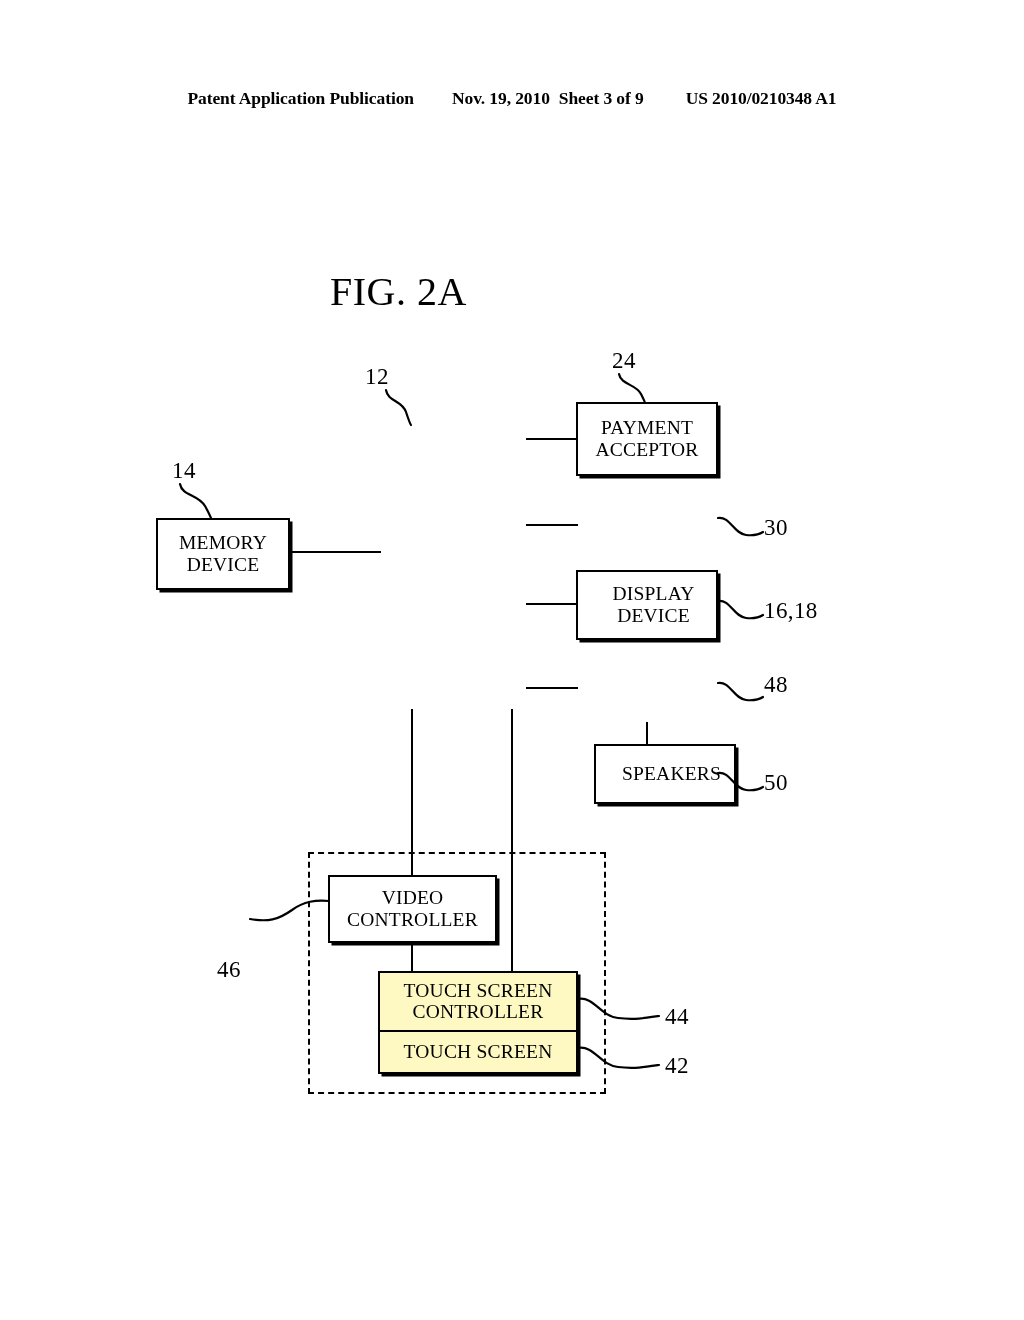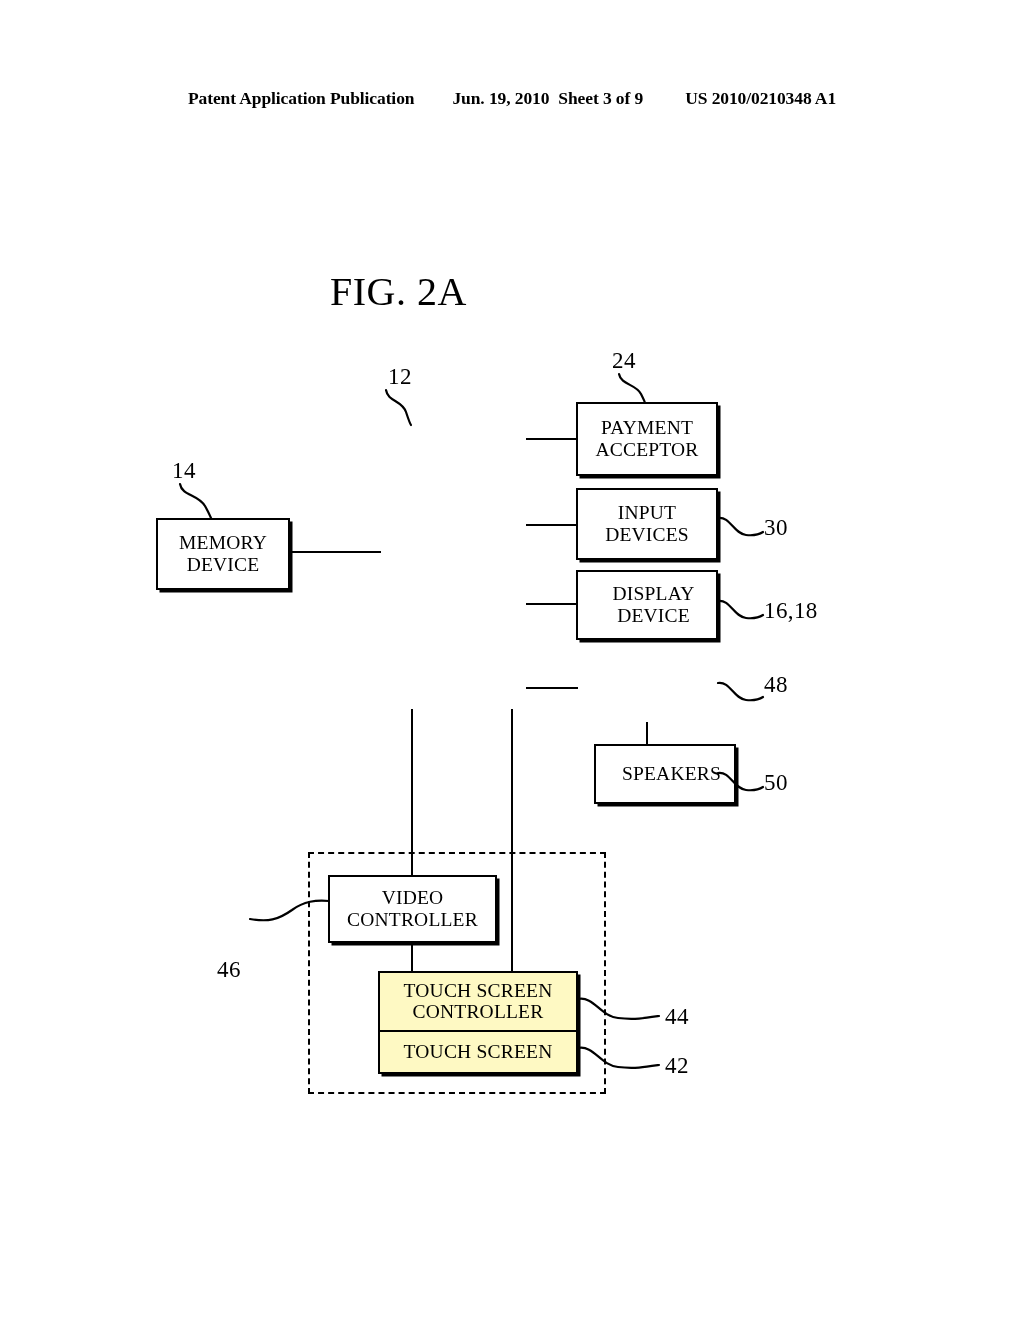--- a/index.html
+++ b/index.html
@@ -116,21 +116,21 @@
     stroke-linecap: round;
   }
 </style>
 </head>
 <body>
 
 <div id="page">
 
   <div class="hdr">
     <span class="seg1">Patent Application Publication</span>
-    <span class="seg2"><span class="dt">Jun. 19, 2010</span><span>Sheet 3 of 9</span></span>
+    <span class="seg2"><span class="dt">Nov. 19, 2010</span><span>Sheet 3 of 9</span></span>
     <span>US 2010/0210348 A1</span>
   </div>
 
   <div class="fig-title">FIG. 2A</div>
 
   <div class="wire h" style="left:289px; top:551px; width:92px;"></div>
 
   <div class="wire h" style="left:526px; top:438px; width:52px;"></div>
   <div class="wire h" style="left:526px; top:524px; width:52px;"></div>
   <div class="wire h" style="left:526px; top:603px; width:52px;"></div>
@@ -150,24 +150,20 @@
   <div class="box" style="left:156px; top:518px; width:134px; height:72px;">
     <span class="ln">MEMORY</span>
     <span class="ln">DEVICE</span>
   </div>
 
   <div class="box" style="left:576px; top:402px; width:142px; height:74px;">
     <span class="ln">PAYMENT</span>
     <span class="ln">ACCEPTOR</span>
   </div>
 
-  <div class="box" style="left:576px; top:488px; width:142px; height:72px;">
-    <span class="ln">INPUT</span>
-    <span class="ln">DEVICES</span>
-  </div>
 
   <div class="box" style="left:576px; top:570px; width:142px; height:70px;padding-left:13px;">
     <span class="ln">DISPLAY</span>
     <span class="ln">DEVICE</span>
   </div>
 
 
   <div class="box" style="left:594px; top:744px; width:142px; height:60px;padding-left:13px;">
     <span class="ln">SPEAKERS</span>
   </div>
@@ -180,21 +176,21 @@
   <div class="stack" style="left:378px; top:971px; width:200px; height:103px;">
     <div class="cell top" style="height:58px;">
       <span class="ln">TOUCH SCREEN</span>
       <span class="ln">CONTROLLER</span>
     </div>
     <div class="cell" style="height:41px;">
       <span class="ln">TOUCH SCREEN</span>
     </div>
   </div>
 
-  <div class="ref" style="left:388px; top:364px;">12</div>
+  <div class="ref" style="left:365px; top:364px;">12</div>
   <svg class="leader" style="left:380px; top:388px; width:60px; height:44px;">
     <path d="M 6 2 C 8 14, 22 12, 26 24 C 29 33, 30 36, 31 37"></path>
   </svg>
 
   <div class="ref" style="left:172px; top:458px;">14</div>
   <svg class="leader" style="left:172px; top:482px; width:70px; height:42px;">
     <path d="M 8 2 C 10 14, 26 12, 33 24 C 37 31, 38 34, 39 36"></path>
   </svg>
 
   <div class="ref" style="left:612px; top:348px;">24</div>

